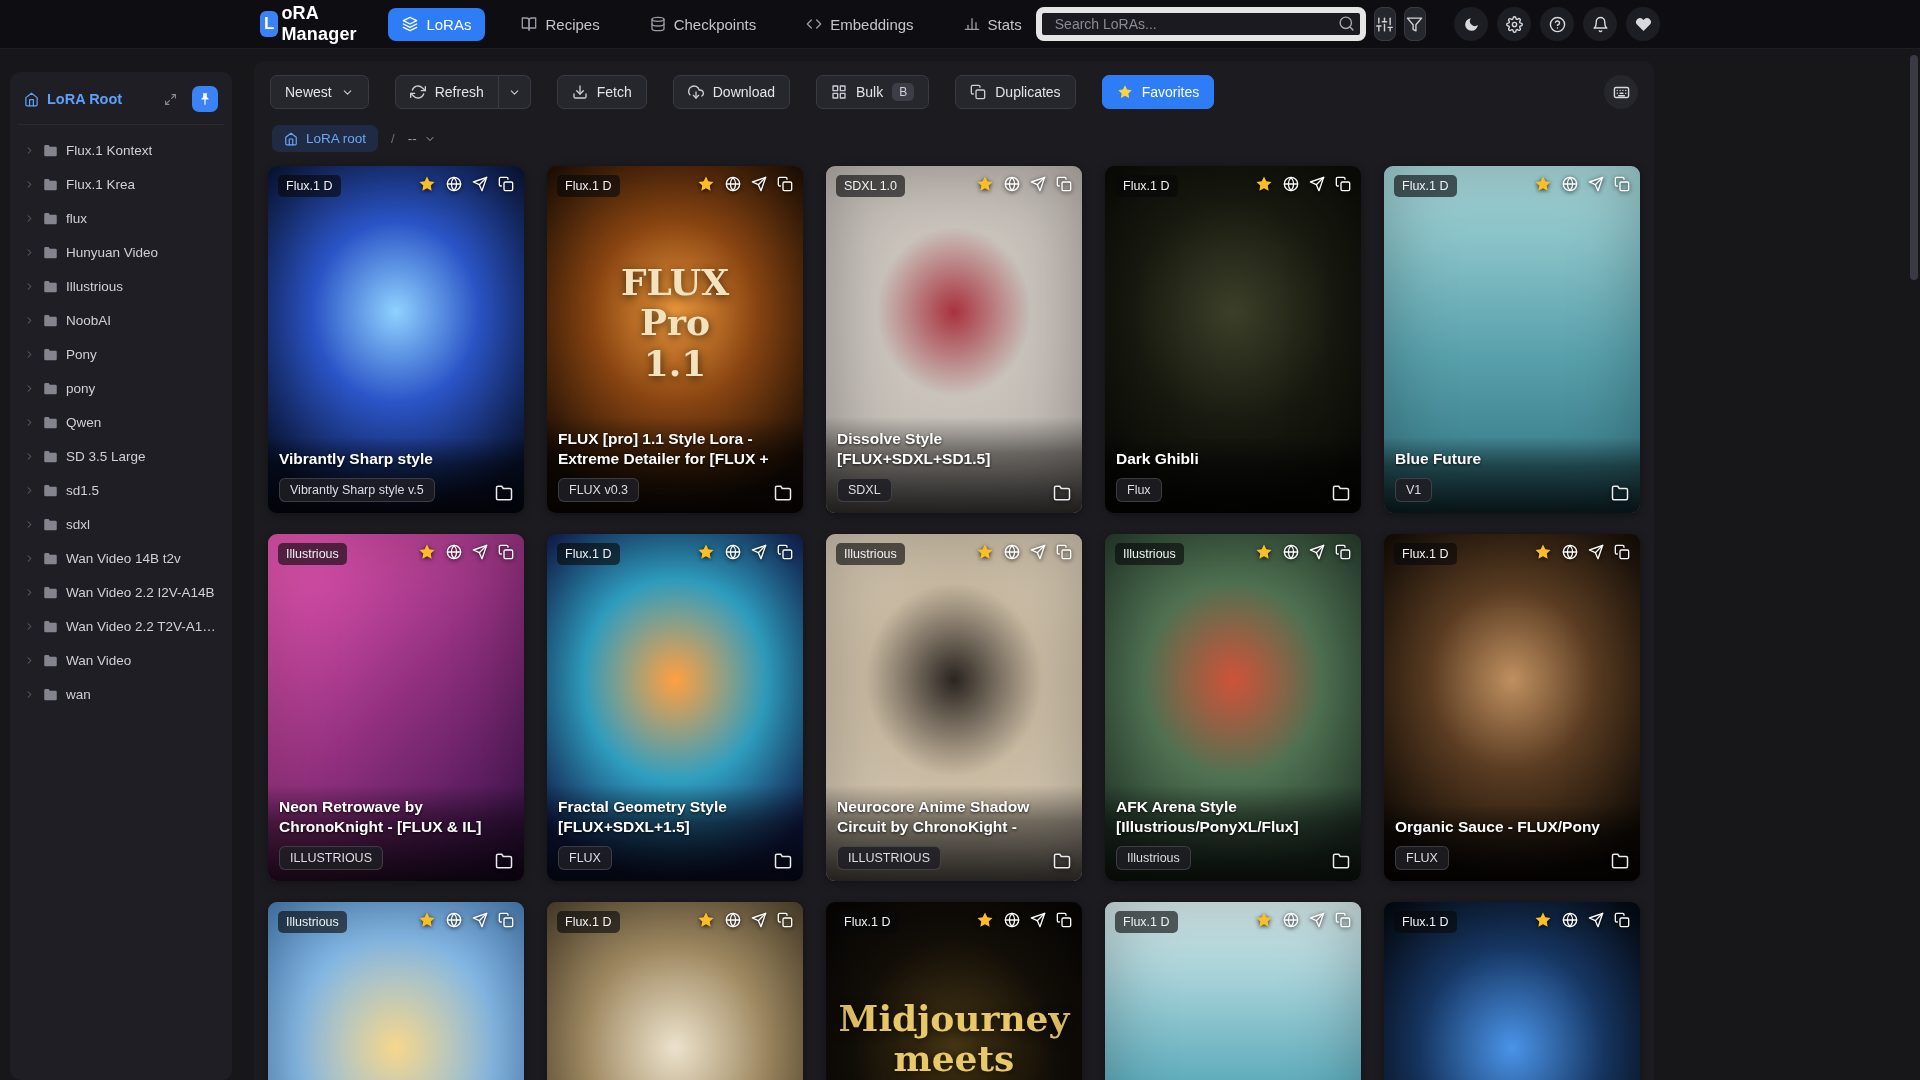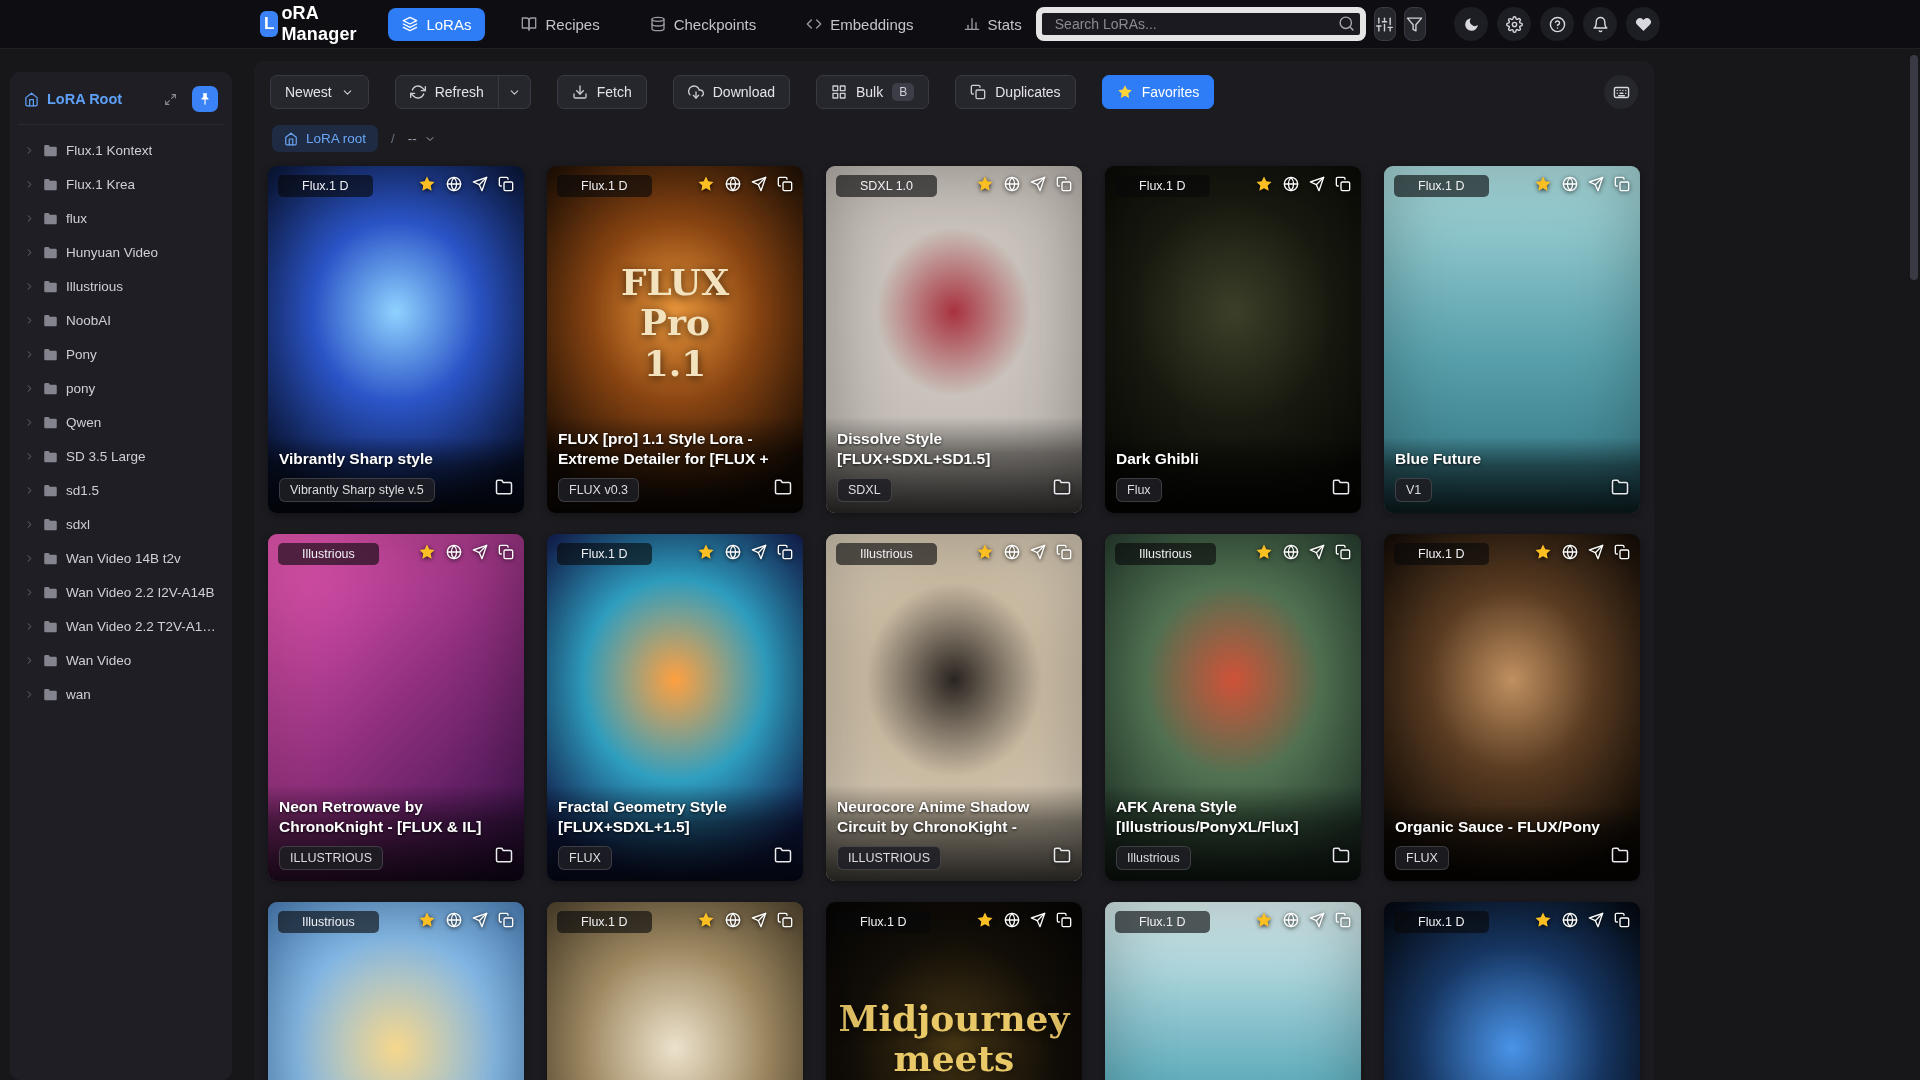--- a/index.html
+++ b/index.html
@@ -71,28 +71,28 @@
   .crumb-cur .i { width:12px; height:12px; }
 
   
   .grid { display:grid; grid-template-columns:repeat(5,1fr); gap:21px 23px; }
   .card { position:relative; height:347px; border-radius:9px; overflow:hidden; background:#26262c; cursor:pointer; box-shadow:0 2px 8px rgba(0,0,0,.35); }
   .card-art { position:absolute; inset:0; display:flex; align-items:center; justify-content:center; }
   .card-art::after { content:""; position:absolute; inset:0; box-shadow:inset 0 0 70px rgba(0,0,0,.28); }
   .art-text { white-space:pre-line; text-align:center; font-family:"DejaVu Serif","Liberation Serif",serif; font-weight:700; font-size:36px; line-height:1.12; text-shadow:0 2px 10px rgba(0,0,0,.65); margin-top:-34px; position:relative; }
   .art-text:empty { display:none; }
   .card-top { position:absolute; top:0; left:0; right:0; display:flex; align-items:flex-start; justify-content:space-between; padding:9px 10px; }
-  .badge { background:rgba(8,8,10,.62); color:#f0f0f4; font-size:12.5px; padding:4px 24px; border-radius:5px; }
+  .badge { background:rgba(8,8,10,.62); color:#f0f0f4; font-size:12.5px; padding:4px 8px; border-radius:5px; }
   .card-icons { display:flex; gap:10px; align-items:center; filter:drop-shadow(0 1px 2px rgba(0,0,0,.8)); }
   .card-icons .i { width:16px; height:16px; color:#fff; cursor:pointer; }
   .card-icons .star-i { color:#fbbf24; width:18px; height:18px; }
   .card-caption { position:absolute; left:0; right:0; bottom:0; padding:12px 11px 11px; background:linear-gradient(180deg,rgba(0,0,0,0) 0%,rgba(0,0,0,.45) 38%,rgba(0,0,0,.8) 100%); }
   .card-title { margin:0 0 9px; color:#fff; font-size:15.5px; font-weight:700; line-height:1.28; text-shadow:0 1px 3px rgba(0,0,0,.85); display:-webkit-box; -webkit-line-clamp:2; -webkit-box-orient:vertical; overflow:hidden; }
   .card-title:empty { display:none; }
-  .card-foot { display:flex; align-items:flex-start; justify-content:space-between; }
+  .card-foot { display:flex; align-items:flex-end; justify-content:space-between; }
   .version-pill { background:rgba(30,30,36,.85); border:1px solid rgba(255,255,255,.15); color:#dcdce2; font-size:12.5px; padding:4px 10px; border-radius:6px; max-width:205px; overflow:hidden; text-overflow:ellipsis; white-space:nowrap; }
   .version-pill:empty { display:none; }
   .folder-open-i { width:18px; height:18px; color:#eaeaef; cursor:pointer; filter:drop-shadow(0 1px 2px rgba(0,0,0,.8)); }
 
   
   .vscroll { position:absolute; right:2px; top:55px; bottom:4px; width:8px; border-radius:4px; }
   .vscroll-thumb { width:8px; height:225px; background:#3a3a44; border-radius:4px; }
 </style>
 </head>
 <body>

